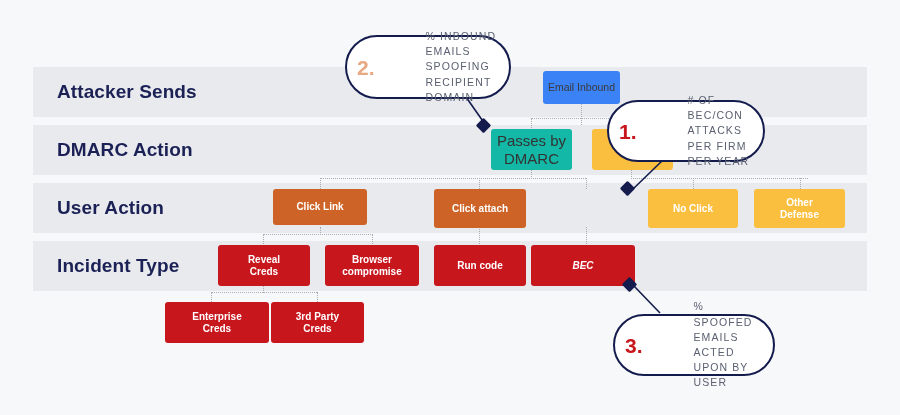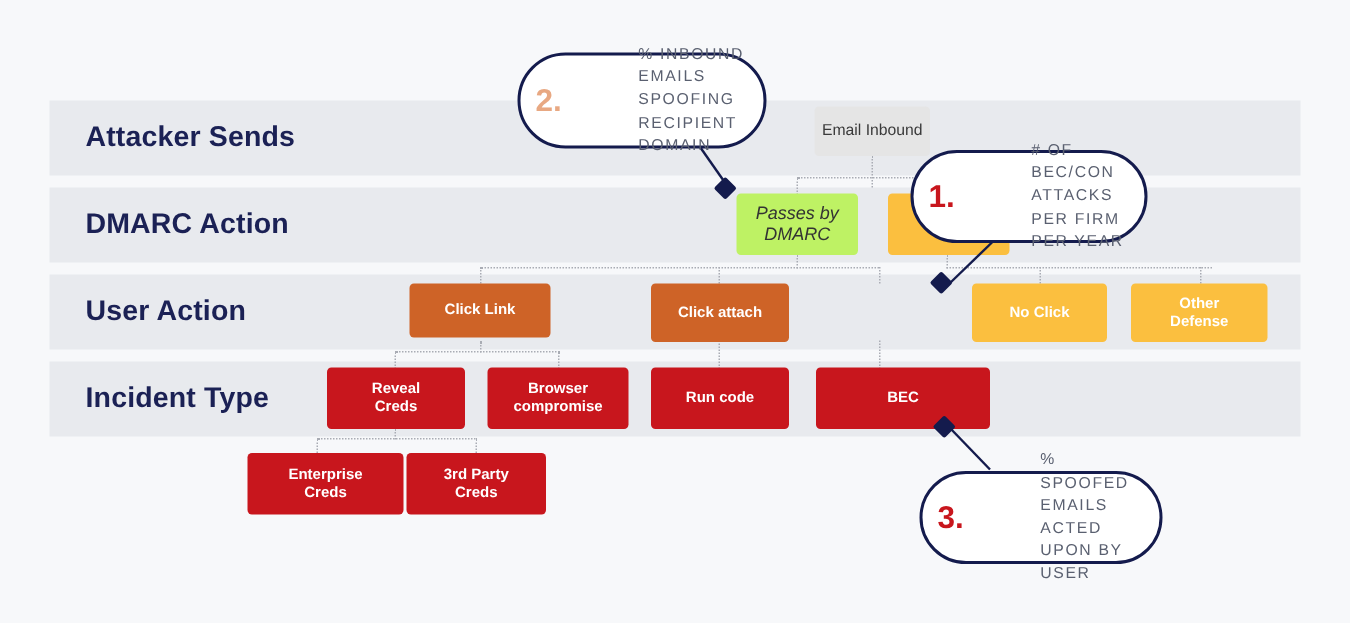--- a/index.html
+++ b/index.html
@@ -26,22 +26,22 @@
 
   
   .node{
     position:absolute;
     display:flex;align-items:center;justify-content:center;
     text-align:center;line-height:1.15;
     border-radius:3px;
     box-sizing:border-box;
     padding:2px 4px;
   }
-  .n-inbound{background:#e5e5e5;color:#3A3A3A;font-size:10.5px;}
-  .n-peach{background:#bef264;color:#333;font-size:12px;font-style:italic;}
+  .n-inbound{background:#3b82f6;color:#3A3A3A;font-size:10.5px;}
+  .n-peach{background:#14b8a6;color:#333;font-size:15px;}
   .n-yellow{background:#FBBF3F;color:#fff;font-size:10px;font-weight:bold;}
   .n-orange{background:#CE6327;color:#fff;font-size:10px;font-weight:bold;}
   .n-red{background:#C8161D;color:#fff;font-size:10px;font-weight:bold;}
 
   
   .vline{position:absolute;border-left:1.5px dotted #A9ACB4;}
   .hline{position:absolute;border-top:1.5px dotted #A9ACB4;}
 
   
   .callout{
@@ -129,21 +129,21 @@
   <div class="node n-orange" style="left:434px;top:189px;width:92px;height:39px;">Click attach</div>
   <div class="node n-yellow" style="left:648px;top:189px;width:90px;height:39px;">No Click</div>
   <div class="node n-yellow" style="left:754px;top:189px;width:91px;height:39px;white-space:pre-line;">Other
 Defense</div>
 
   <div class="node n-red" style="left:218px;top:245px;width:92px;height:41px;white-space:pre-line;">Reveal
 Creds</div>
   <div class="node n-red" style="left:325px;top:245px;width:94px;height:41px;white-space:pre-line;">Browser
 compromise</div>
   <div class="node n-red" style="left:434px;top:245px;width:92px;height:41px;">Run code</div>
-  <div class="node n-red" style="left:544px;top:245px;width:116px;height:41px;">BEC</div>
+  <div class="node n-red" style="left:531px;top:245px;width:104px;height:41px;font-style:italic;">BEC</div>
 
   <div class="node n-red" style="left:165px;top:302px;width:104px;height:41px;white-space:pre-line;">Enterprise
 Creds</div>
   <div class="node n-red" style="left:271px;top:302px;width:93px;height:41px;white-space:pre-line;">3rd Party
 Creds</div>
 
   <svg class="leader" style="left:0;top:0;width:900px;height:415px;" viewBox="0 0 900 415">
     <line x1="466" y1="97" x2="487" y2="127" stroke="#141B4D" stroke-width="1.6"></line>
     <line x1="663" y1="160" x2="633" y2="189" stroke="#141B4D" stroke-width="1.6"></line>
     <line x1="660" y1="313" x2="633" y2="285" stroke="#141B4D" stroke-width="1.6"></line>

